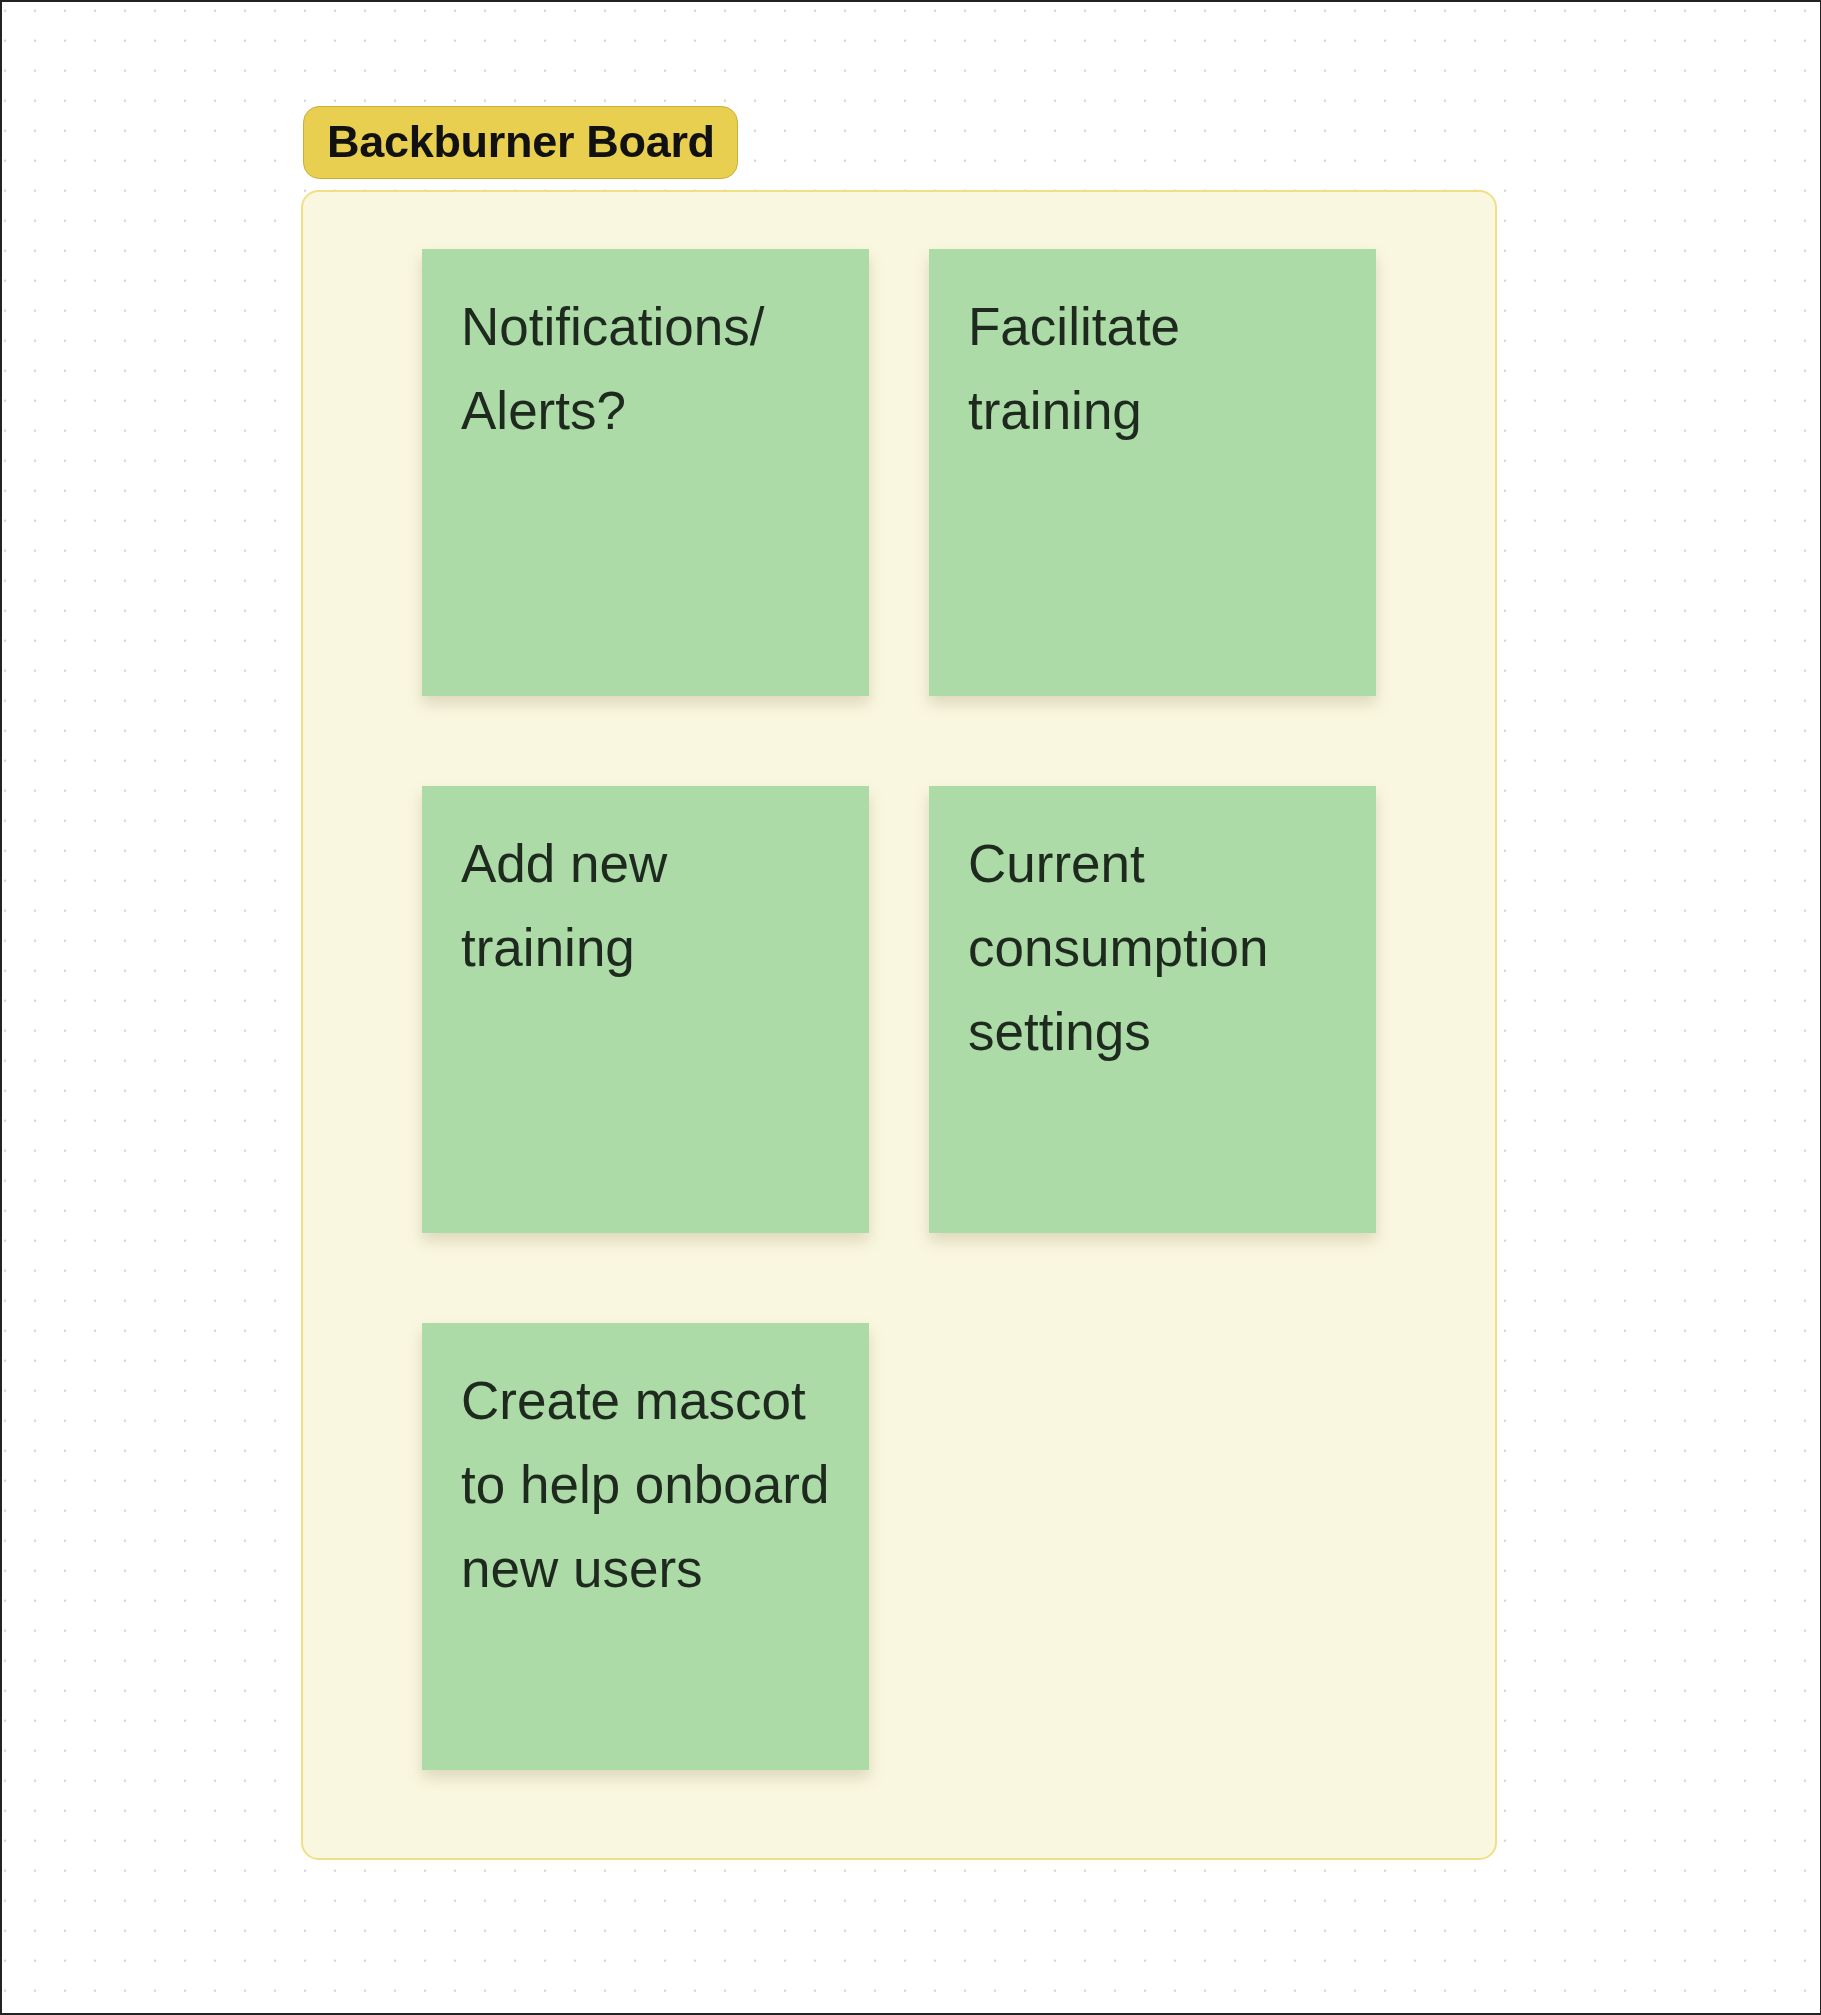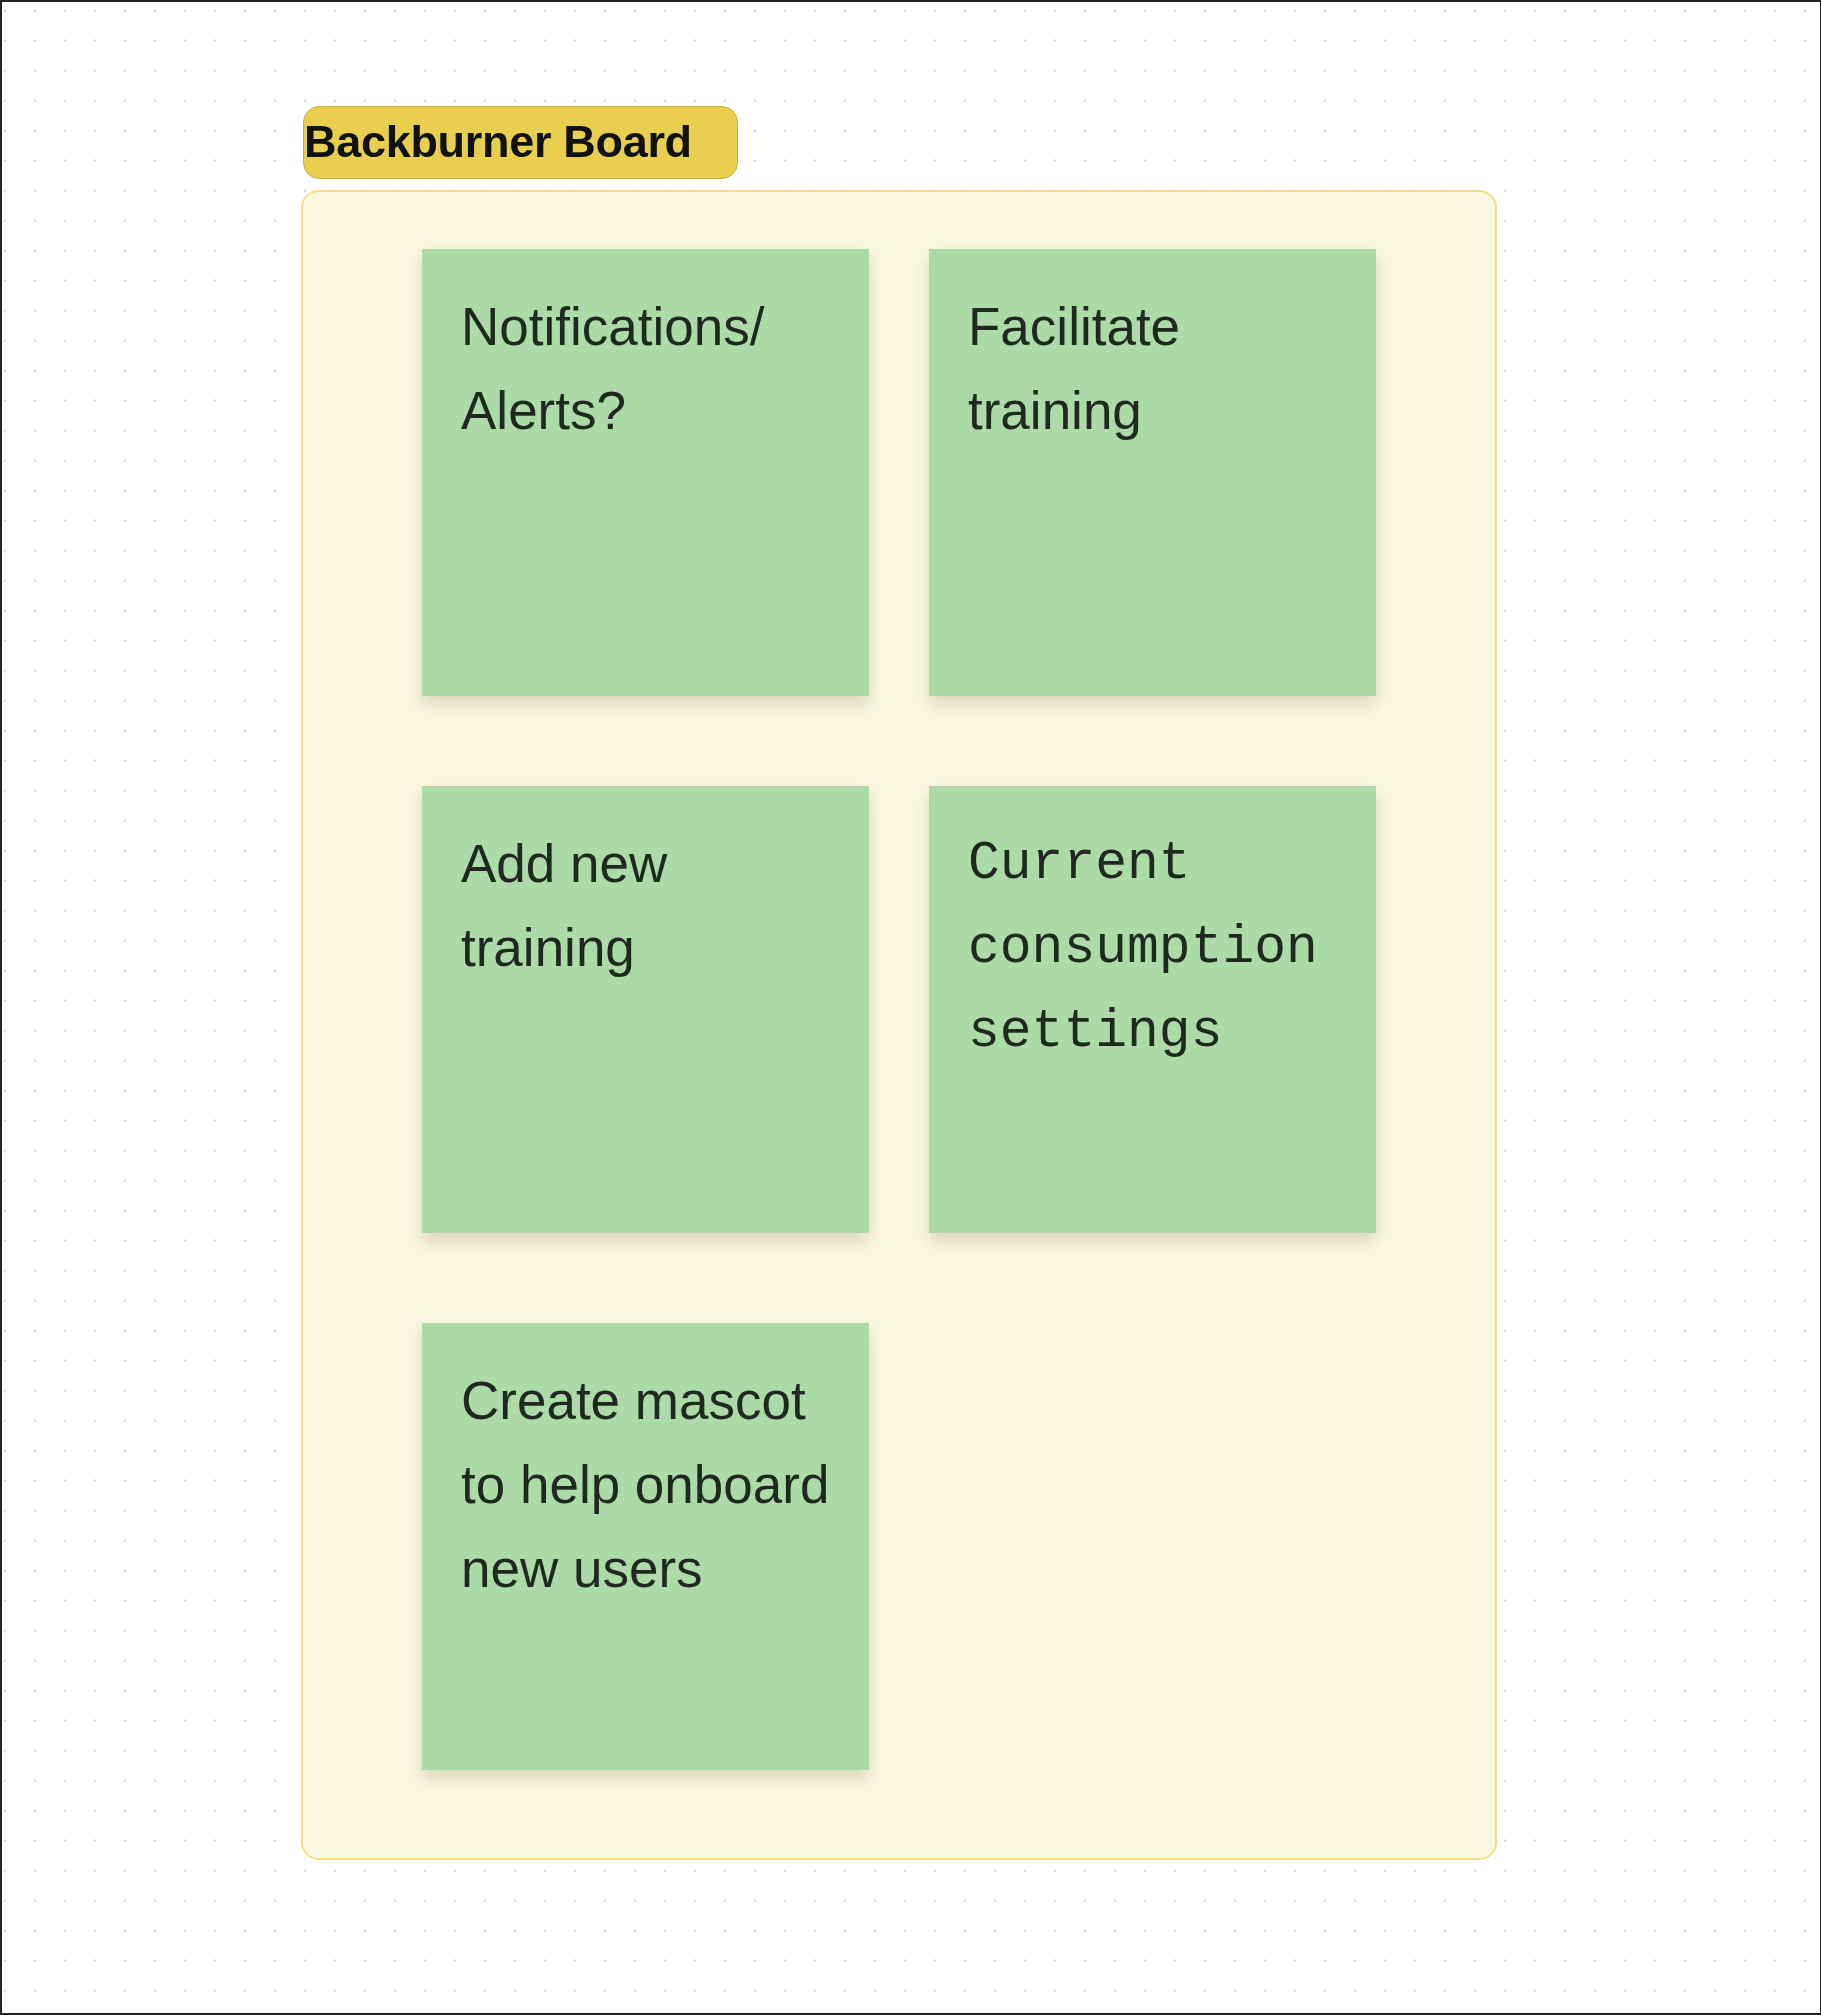--- a/index.html
+++ b/index.html
@@ -20,20 +20,21 @@
   .section-label {
     position: absolute; left: 301px; top: 104px;
     width: 435px; height: 73px; box-sizing: border-box;
     background: #e9cf4f;
     border: 1.9px solid #c9ae3a;
     border-radius: 16.3px;
     color: #111111;
     font-weight: 700;
     font-size: 45px;
     line-height: 70px;
+    padding-left: 23px;
     white-space: nowrap;
     letter-spacing: -0.3px;
   }
   .section-frame {
     position: absolute; left: 299px; top: 188px;
     width: 1196px; height: 1670px; box-sizing: border-box;
     background: #faf7e0;
     border: 2.5px solid #f1df86;
     border-radius: 17.6px;
   }
@@ -61,21 +62,21 @@
   </div>
 
   <div class="sticky" style="left:927px; top:247px;">
     <span>Facilitate training</span>
   </div>
 
   <div class="sticky" style="left:420px; top:784px;">
     <span>Add new training</span>
   </div>
 
-  <div class="sticky" style="left:927px; top:784px;font-family:Liberation Mono, monospace;">
+  <div class="sticky" style="left:927px; top:784px;">
     <span>Current consumption settings</span>
   </div>
 
   <div class="sticky" style="left:420px; top:1321px;">
     <span>Create mascot to help onboard new users</span>
   </div>
 
 </div>
 
 

